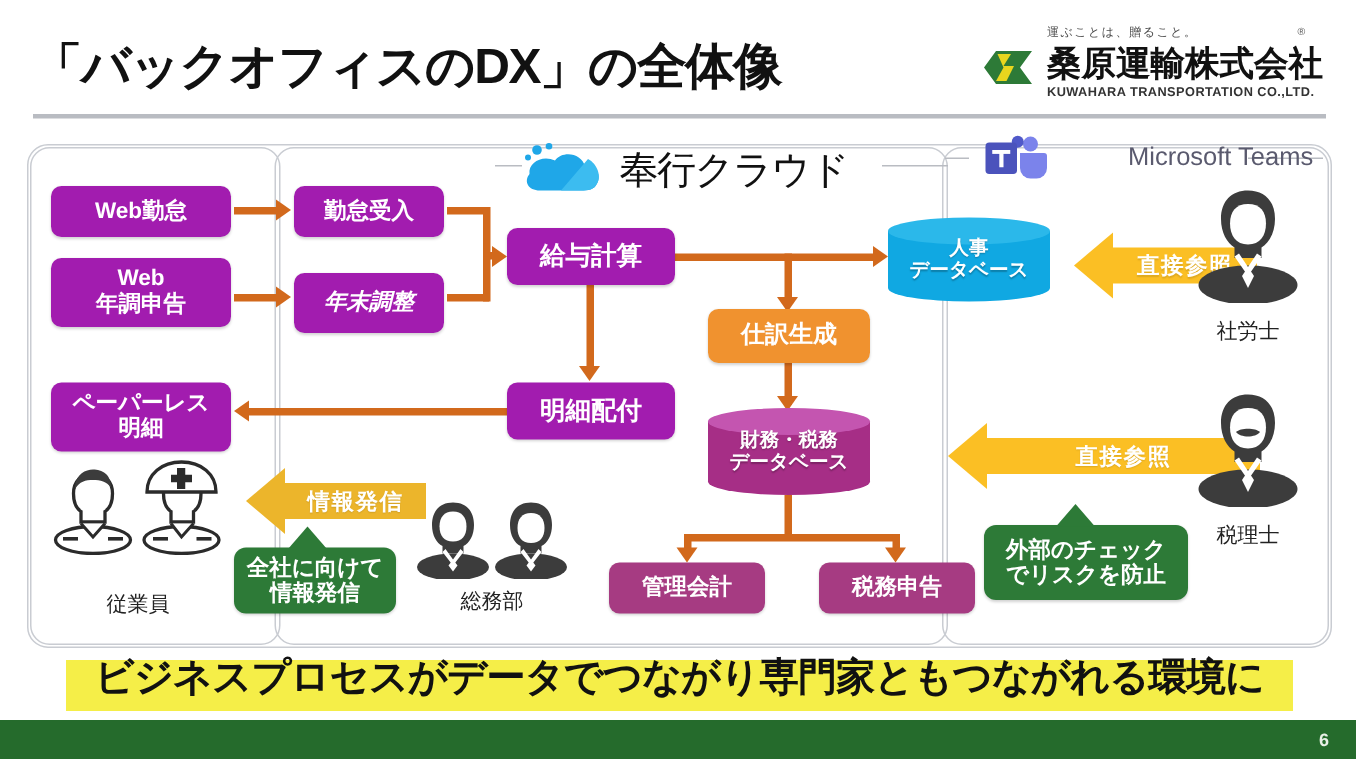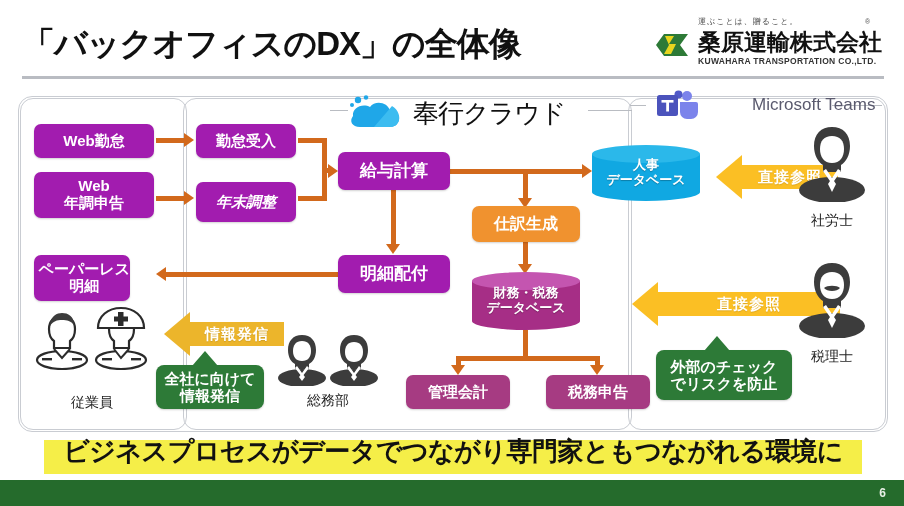--- a/index.html
+++ b/index.html
@@ -71,21 +71,21 @@
     text-align:center;color:#fff;font-weight:700;
     border-radius:7px;line-height:1.12;
     box-shadow:0 1px 2px rgba(0,0,0,.18);
   }
   .blue{background:#a21caf;}
   .orange{background:#f0922f;}
   .purple{background:#a63b82;text-align:right;}
 
   #n-web-kintai{left:34px;top:124px;width:120px;height:34px;font-size:15px;}
   #n-web-nencho{left:34px;top:172px;width:120px;height:46px;font-size:15px;}
-  #n-paperless{left:34px;top:255px;width:96px;height:46px;font-size:15px;justify-content:flex-end;}
+  #n-paperless{left:34px;top:255px;width:120px;height:46px;font-size:15px;}
   #n-kintai-ukeire{left:196px;top:124px;width:100px;height:34px;font-size:15px;}
   #n-nenmatsu{left:196px;top:182px;width:100px;height:40px;font-size:15px;font-style:italic;}
   #n-kyuyo{left:338px;top:152px;width:112px;height:38px;font-size:17px;}
   #n-meisai{left:338px;top:255px;width:112px;height:38px;font-size:17px;}
   #n-shiwake{left:472px;top:206px;width:108px;height:36px;font-size:16px;}
   #n-kanri{left:406px;top:375px;width:104px;height:34px;font-size:15px;}
   #n-zeimu{left:546px;top:375px;width:104px;height:34px;font-size:15px;}
 
   
   .callout{position:absolute;}

